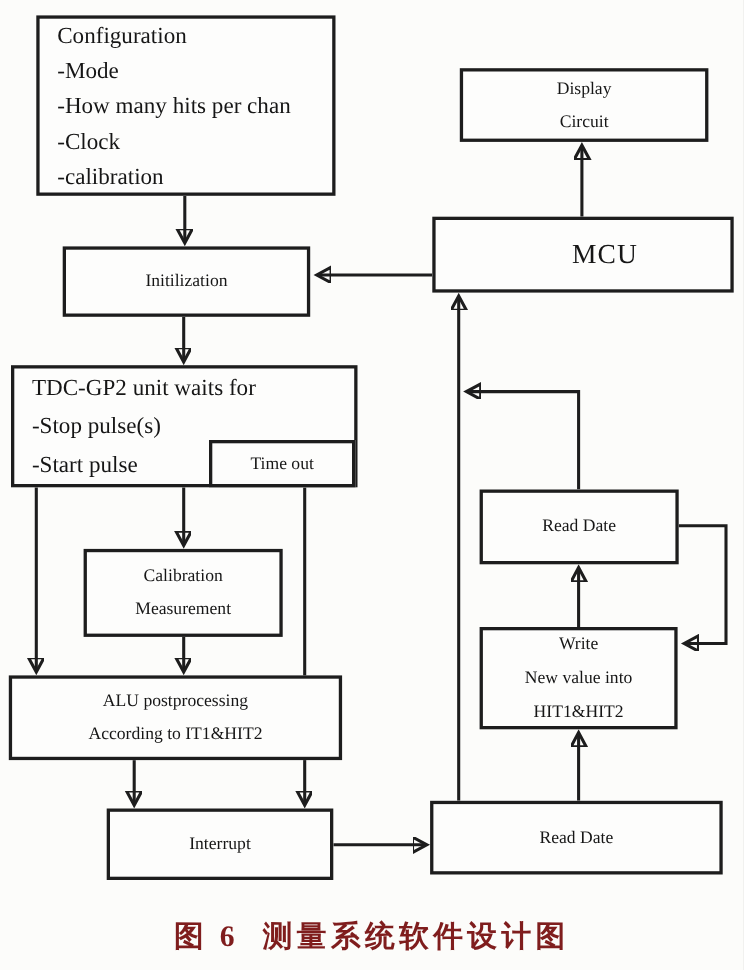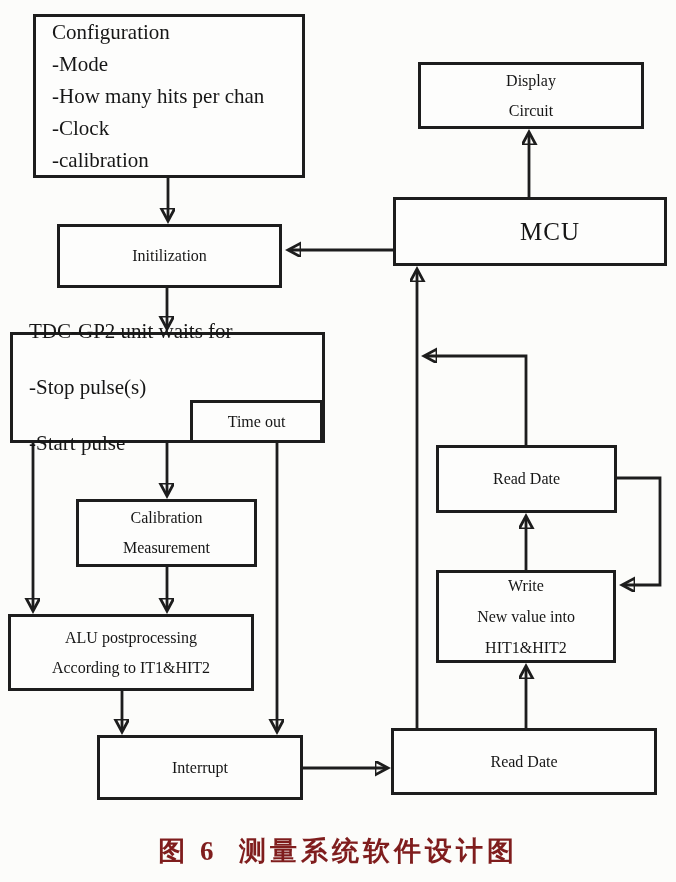--- a/index.html
+++ b/index.html
@@ -74,36 +74,36 @@
     <span>-Mode</span>
     <span>-How many hits per chan</span>
     <span>-Clock</span>
     <span>-calibration</span>
   </div>
 
   <div class="box" style="left:57px;top:224px;width:225px;height:64px;">
     <span>Initilization</span>
   </div>
 
-  <div class="box tdc left-align" style="left:10px;top:332px;width:315px;height:111px;gap:21px;">
+  <div class="box tdc left-align" style="left:10px;top:332px;width:315px;height:111px;">
     <span>TDC-GP2 unit waits for</span>
     <span>-Stop pulse(s)</span>
     <span>-Start pulse</span>
   </div>
 
   <div class="box" style="left:190px;top:400px;width:133px;height:43px;">
     <span>Time out</span>
   </div>
 
-  <div class="box" style="left:76px;top:499px;width:181px;height:68px;">
+  <div class="box" style="left:76px;top:499px;width:181px;height:80px;">
     <span>Calibration</span>
     <span>Measurement</span>
   </div>
 
-  <div class="box" style="left:8px;top:614px;width:246px;height:77px;">
+  <div class="box" style="left:8px;top:614px;width:303px;height:77px;">
     <span>ALU postprocessing</span>
     <span>According to IT1&amp;HIT2</span>
   </div>
 
   <div class="box" style="left:97px;top:735px;width:206px;height:65px;">
     <span>Interrupt</span>
   </div>
 
   <div class="box" style="left:418px;top:62px;width:226px;height:67px;">
     <span>Display</span>

